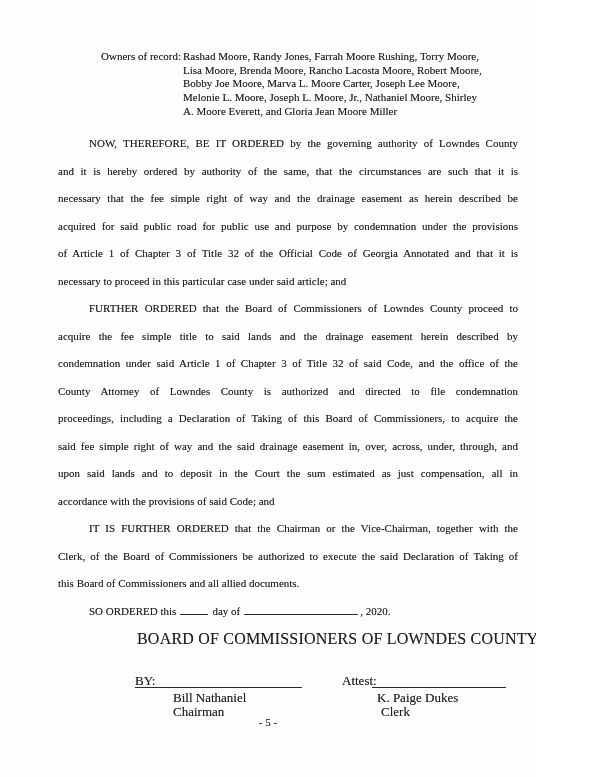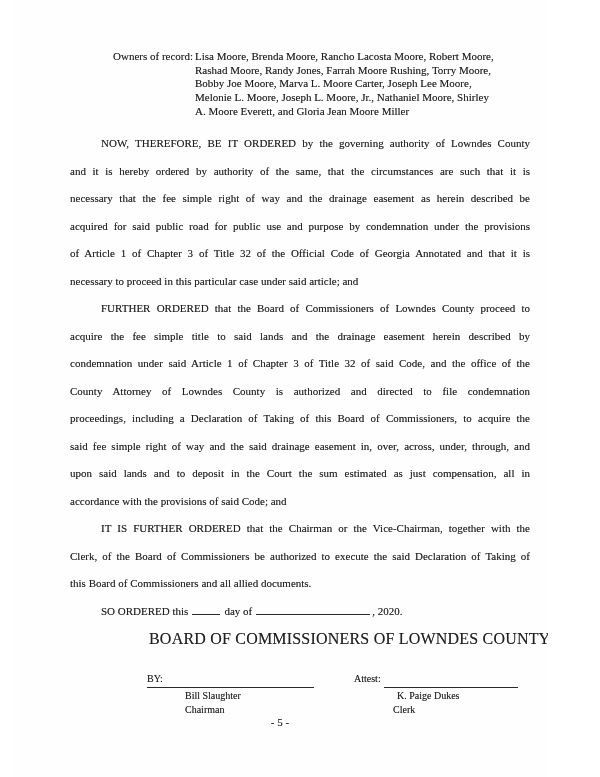--- a/index.html
+++ b/index.html
@@ -9,21 +9,20 @@
   }
   .page {
     position: relative;
     width: 536px;
     height: 777px;
     background: #fefefe;
     font-family: "Liberation Serif", "DejaVu Serif", serif;
     color: #1f1f1f;
     overflow: hidden;
     text-shadow: 0 0 0.5px rgba(45,45,45,0.55);
-    margin-left: 12px;
   }
 
   
   .owners {
     position: absolute;
     top: 50px;
     left: 101px;
     display: flex;
     font-size: 11px;
   }
@@ -76,51 +75,51 @@
     white-space: nowrap;
   }
 
   
   .sig-block {
     position: absolute;
     top: 673px;
     left: 135px;
     width: 420px;
     height: 60px;
-    font-size: 10px;
+    font-size: 13px;
   }
   .sig-block > div, .sig-block > span { position: absolute; white-space: nowrap; }
   .by-label     { left: 0;   top: 0; }
   .by-line      { left: 20;  top: 13px; width: 167px; border-bottom: 1px solid #2a2a2a; height: 1px; }
   .attest-label { left: 207px; top: 0; }
   .attest-line  { left: 237px; top: 13px; width: 134px; border-bottom: 1px solid #2a2a2a; height: 1px; }
   .name-left    { left: 38px;  top: 17px; }
-  .name-right   { left: 250px; top: 17px; }
+  .name-right   { left: 242px; top: 17px; }
   .title-left   { left: 38px;  top: 31px; }
   .title-right  { left: 246px; top: 31px; }
 
   .page-number {
     position: absolute;
     top: 716px;
     left: 0;
     width: 100%;
     text-align: center;
     font-size: 11px;
   }
 </style>
 </head>
 <body>
 
 <div class="page">
 
   <div class="owners">
     <div class="owners-label">Owners of record:</div>
     <div class="owners-names">
+      <div>Rashad Moore, Randy Jones, Farrah Moore Rushing, Torry Moore,</div>
       <div>Lisa Moore, Brenda Moore, Rancho Lacosta Moore, Robert Moore,</div>
-      <div>Rashad Moore, Randy Jones, Farrah Moore Rushing, Torry Moore,</div>
       <div>Bobby Joe Moore, Marva L. Moore Carter, Joseph Lee Moore,</div>
       <div>Melonie L. Moore, Joseph L. Moore, Jr., Nathaniel Moore, Shirley</div>
       <div>A. Moore Everett, and Gloria Jean Moore Miller</div>
     </div>
   </div>
 
   <div class="body-text">
 
     <div>
       <div class="pline pfirst">NOW, THEREFORE, BE IT ORDERED by the governing authority of Lowndes County</div>
@@ -154,21 +153,21 @@
 
     <div class="board-heading">BOARD OF COMMISSIONERS OF LOWNDES COUNTY</div>
 
   </div>
 
   <div class="sig-block">
     <div class="by-label">BY:</div>
     <span class="by-line"></span>
     <div class="attest-label">Attest:</div>
     <span class="attest-line"></span>
-    <div class="name-left">Bill Slaughter</div>
+    <div class="name-left">Bill Nathaniel</div>
     <div class="name-right">K. Paige Dukes</div>
     <div class="title-left">Chairman</div>
     <div class="title-right">Clerk</div>
   </div>
 
   <div class="page-number">- 5 -</div>
 
 </div>
 
 </body></html>

